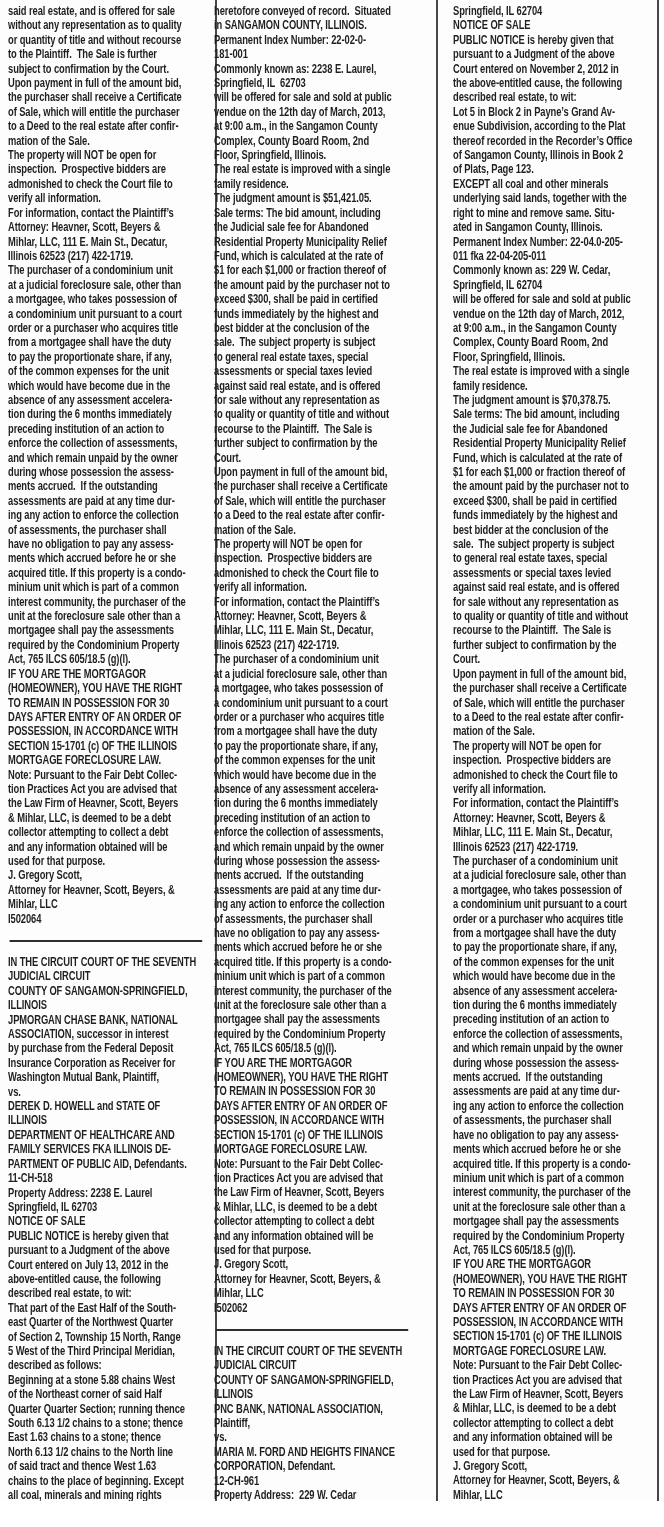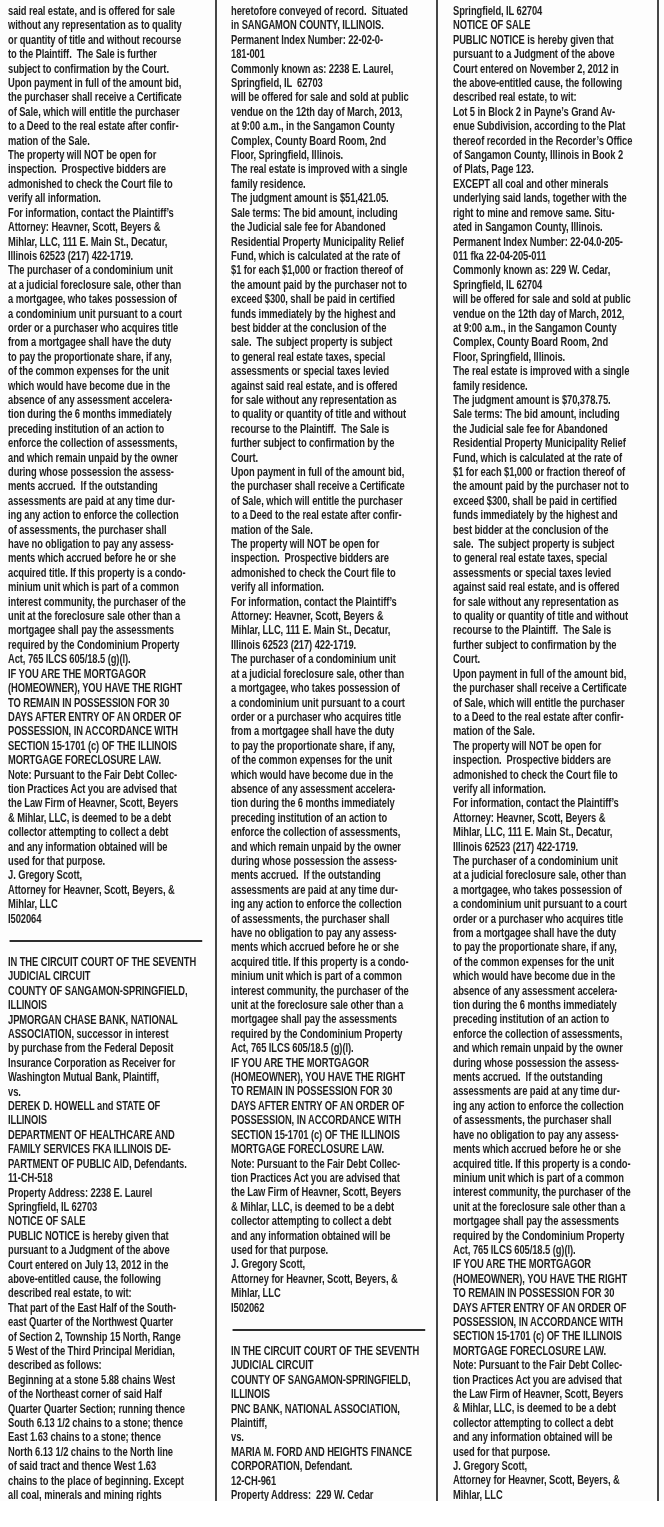--- a/index.html
+++ b/index.html
@@ -147,21 +147,21 @@
         <div class="line">Quarter Quarter Section; running thence</div>
         <div class="line">South 6.13 1/2 chains to a stone; thence</div>
         <div class="line">East 1.63 chains to a stone; thence</div>
         <div class="line">North 6.13 1/2 chains to the North line</div>
         <div class="line">of said tract and thence West 1.63</div>
         <div class="line">chains to the place of beginning. Except</div>
         <div class="line">all coal, minerals and mining rights</div>
       </div>
   </div>
   <div class="vrule" style="left:215px"></div>
-  <div class="column" style="left:231px">
+  <div class="column" style="left:214px">
     <div class="col-inner">
         <div class="line">heretofore conveyed of record.  Situated</div>
         <div class="line">in SANGAMON COUNTY, ILLINOIS.</div>
         <div class="line">Permanent Index Number: 22-02-0-</div>
         <div class="line">181-001</div>
         <div class="line">Commonly known as: 2238 E. Laurel,</div>
         <div class="line">Springfield, IL  62703</div>
         <div class="line">will be offered for sale and sold at public</div>
         <div class="line">vendue on the 12th day of March, 2013,</div>
         <div class="line">at 9:00 a.m., in the Sangamon County</div>

